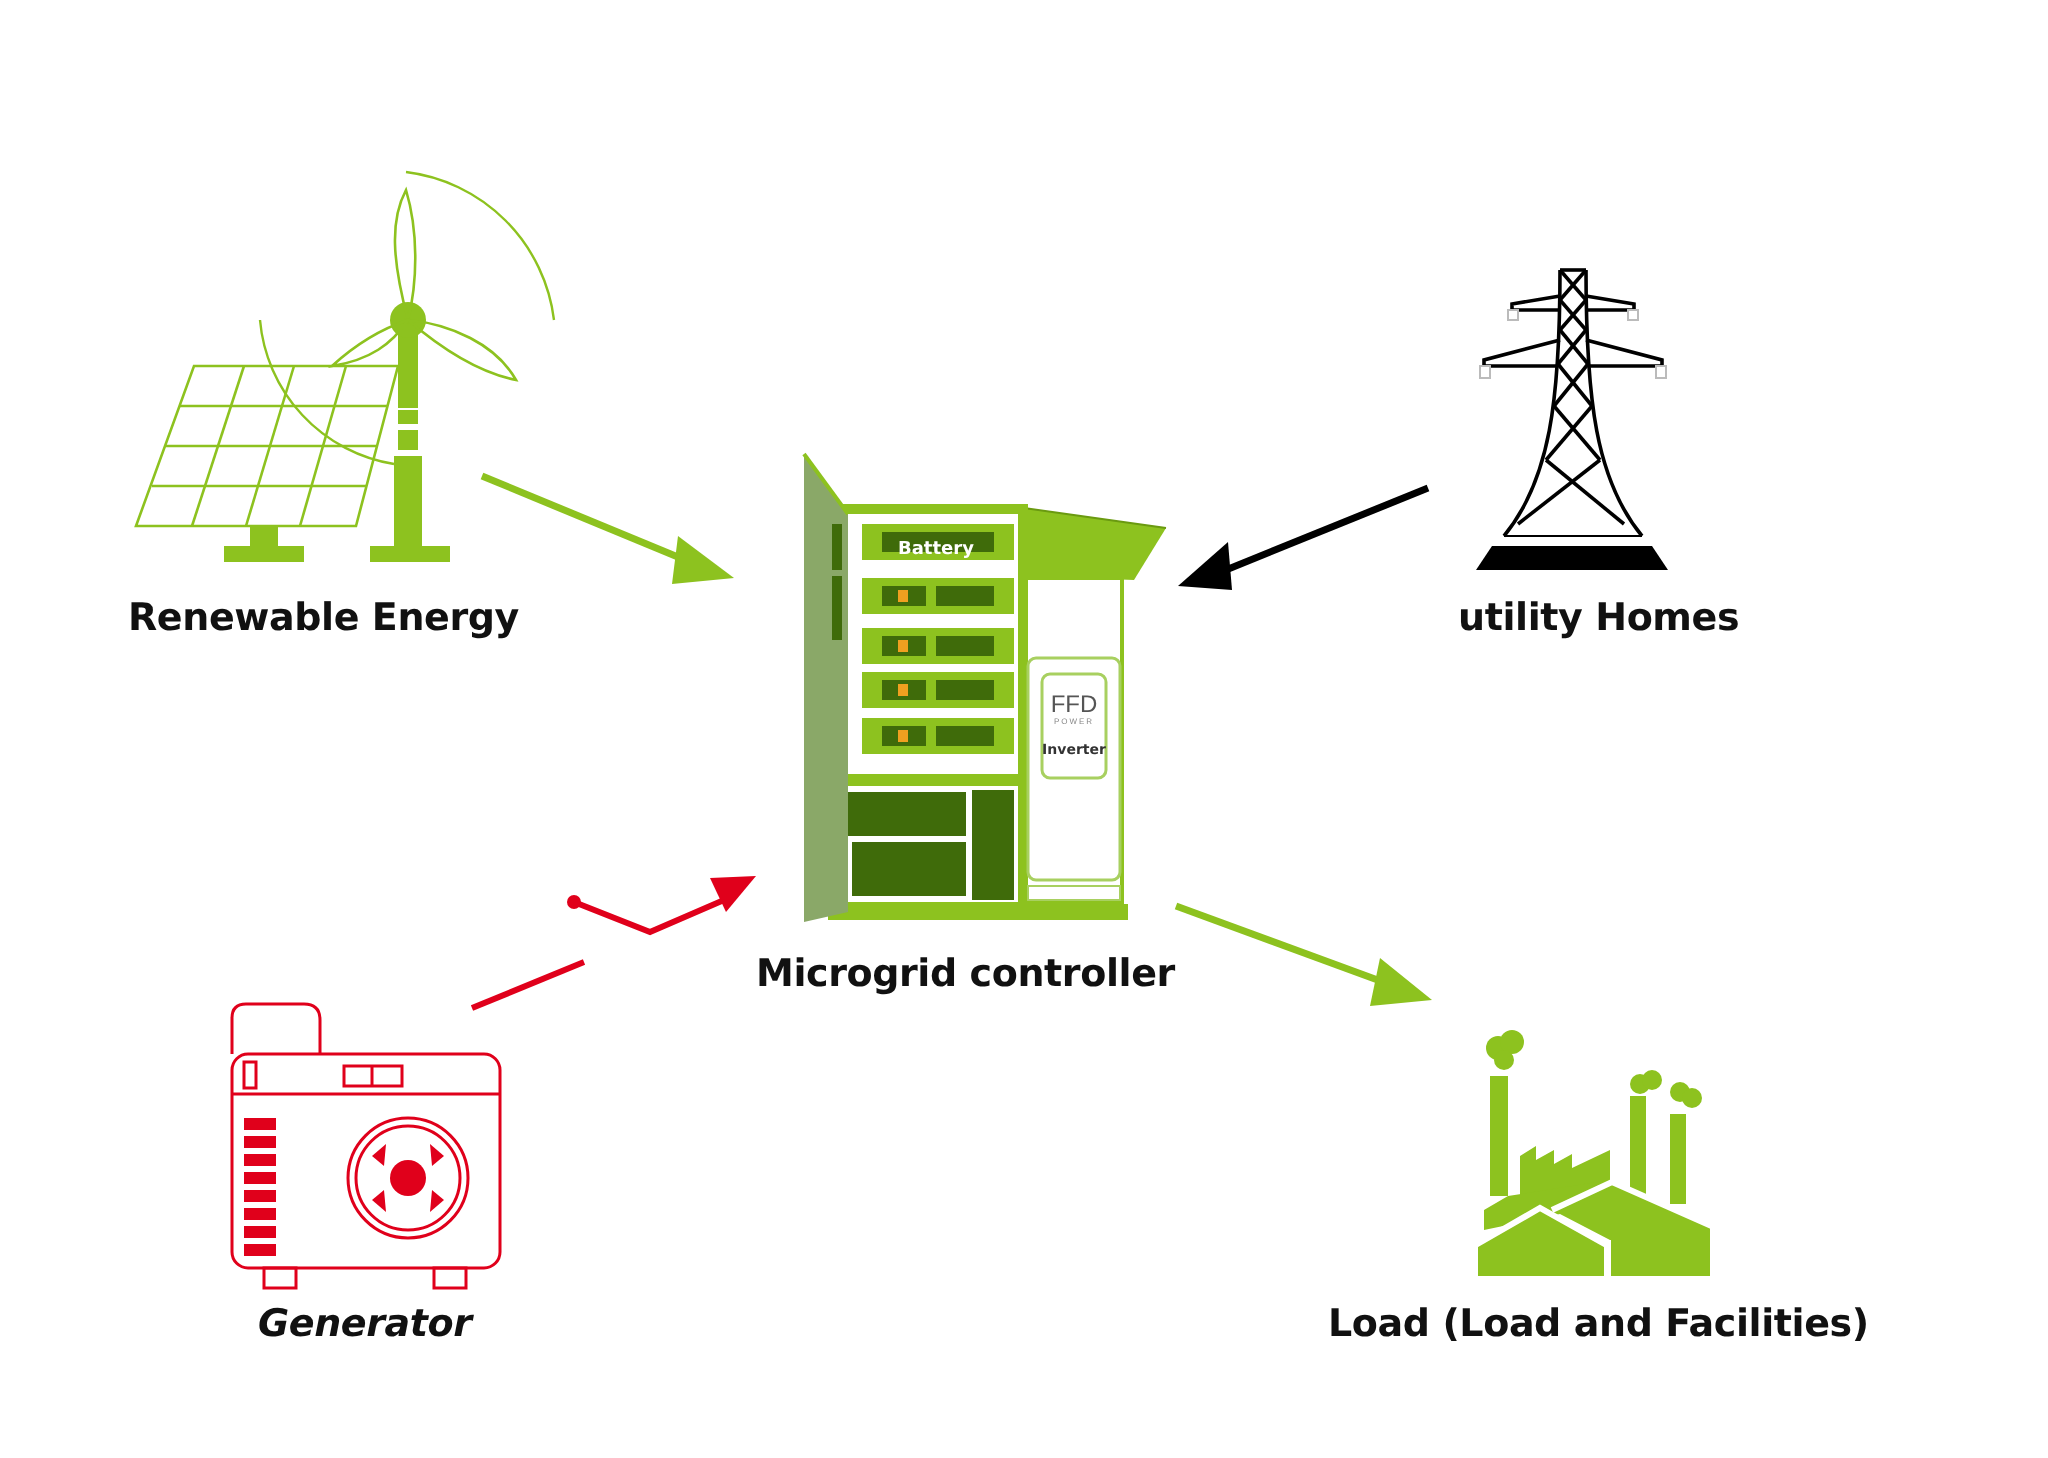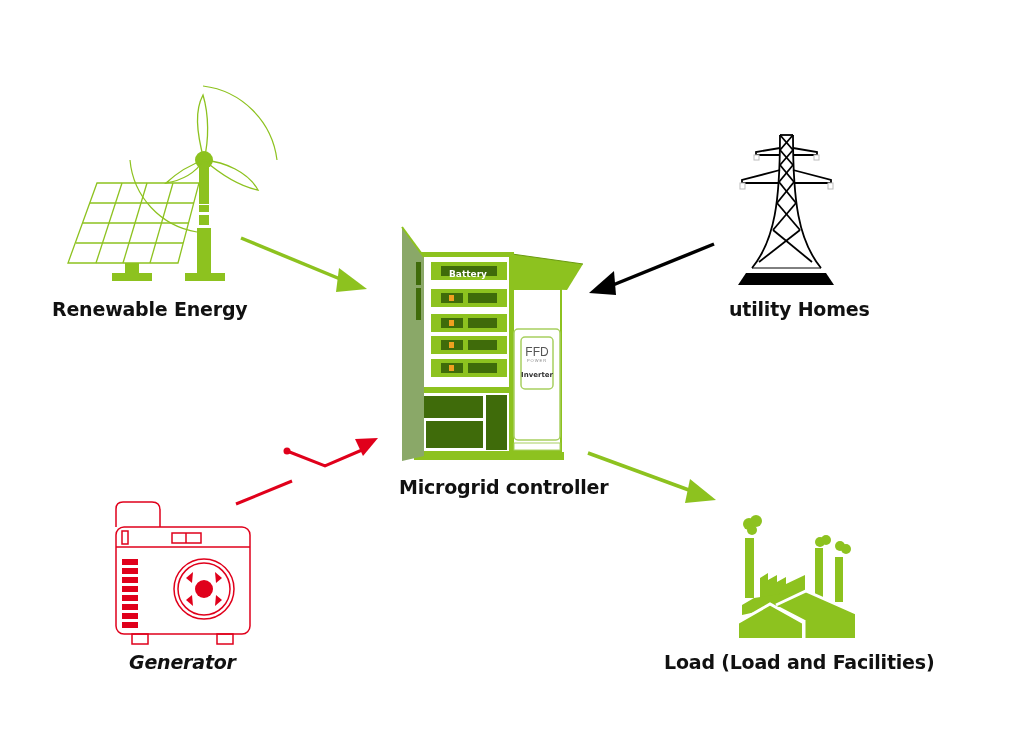--- a/index.html
+++ b/index.html
@@ -7,23 +7,23 @@
     #stage { position: absolute; left: 0; top: 0; width: 1024px; height: 729px; }
     .label {
       position: absolute;
       font-family: "DejaVu Sans", "Liberation Sans", sans-serif;
       font-weight: bold;
       font-size: 19px;
       color: #111111;
       white-space: nowrap;
       letter-spacing: -0.2px;
     }
-    #lbl-renewable { left: 52px; top: 298px; }
+    #lbl-renewable { left: 64px; top: 298px; }
     #lbl-grid { left: 729px; top: 298px; }
-    #lbl-controller { left: 399px; top: 476px; }
+    #lbl-controller { left: 378px; top: 476px; }
     #lbl-generator { left: 129px; top: 651px; font-style: italic; }
     #lbl-load { left: 664px; top: 651px; }
     .svgtext { font-family: "DejaVu Sans", "Liberation Sans", sans-serif; font-weight: bold; }
   </style>
 </head>
 <body>
 
 <svg id="stage" width="1024" height="729" viewBox="0 0 1024 729" xmlns="http://www.w3.org/2000/svg">
   <defs>
     <marker id="arrow-green" markerWidth="10" markerHeight="10" refX="7" refY="5" orient="auto" markerUnits="userSpaceOnUse" viewBox="0 0 10 10">

